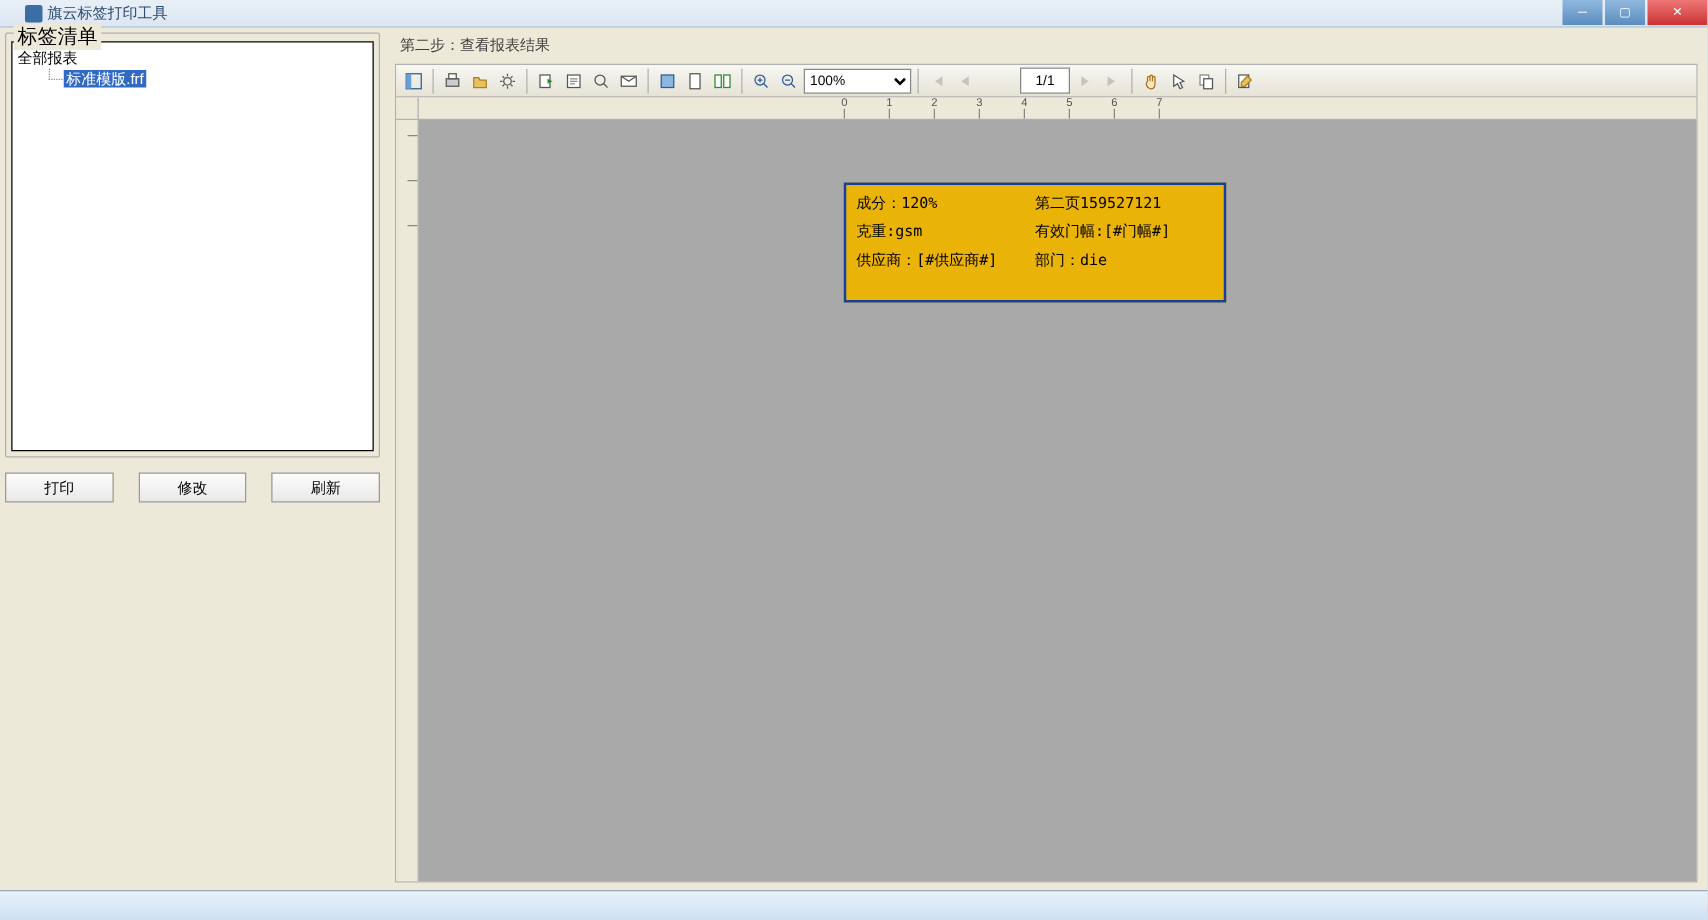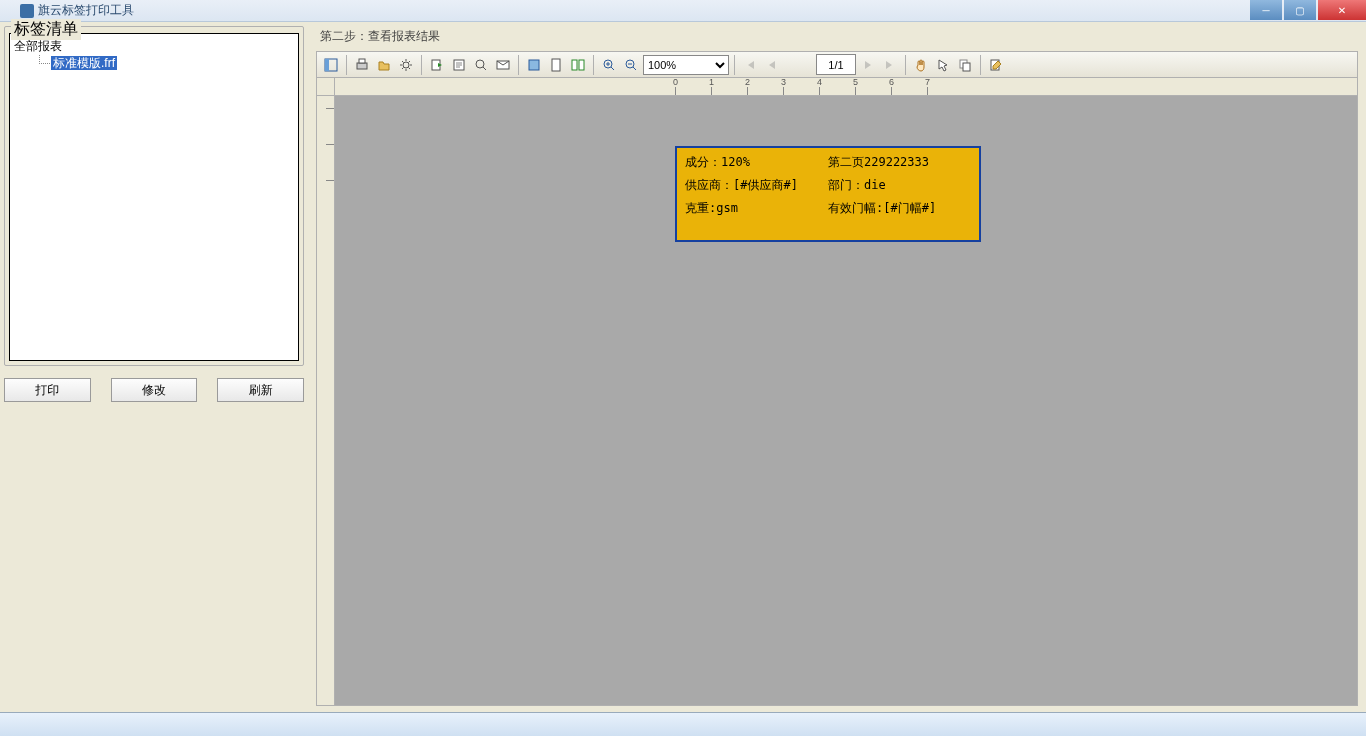--- a/index.html
+++ b/index.html
@@ -431,30 +431,30 @@
       <div class="preview-body">
         <div class="ruler-v">
           <div class="tick" style="top:12px;"></div>
           <div class="tick" style="top:48px;"></div>
           <div class="tick" style="top:84px;"></div>
         </div>
         <div class="canvas-area">
           <div class="label-card">
             <div class="row">
               <div class="cell"><span>成分：</span><span>120%</span></div>
-              <div class="cell"><span>第二页</span><span>229222333</span></div>
+              <div class="cell"><span>第二页</span><span>159527121</span></div>
+            </div>
+            <div class="row">
+              <div class="cell"><span>克重:</span><span>gsm</span></div>
+              <div class="cell"><span>有效门幅:</span><span>[#门幅#]</span></div>
             </div>
             <div class="row">
               <div class="cell"><span>供应商：</span><span>[#供应商#]</span></div>
               <div class="cell"><span>部门：</span><span>die</span></div>
             </div>
-            <div class="row">
-              <div class="cell"><span>克重:</span><span>gsm</span></div>
-              <div class="cell"><span>有效门幅:</span><span>[#门幅#]</span></div>
-            </div>
           </div>
         </div>
       </div>
 
     </div>
   </div>
 
 </div>
 
 <div class="taskbar"></div>

